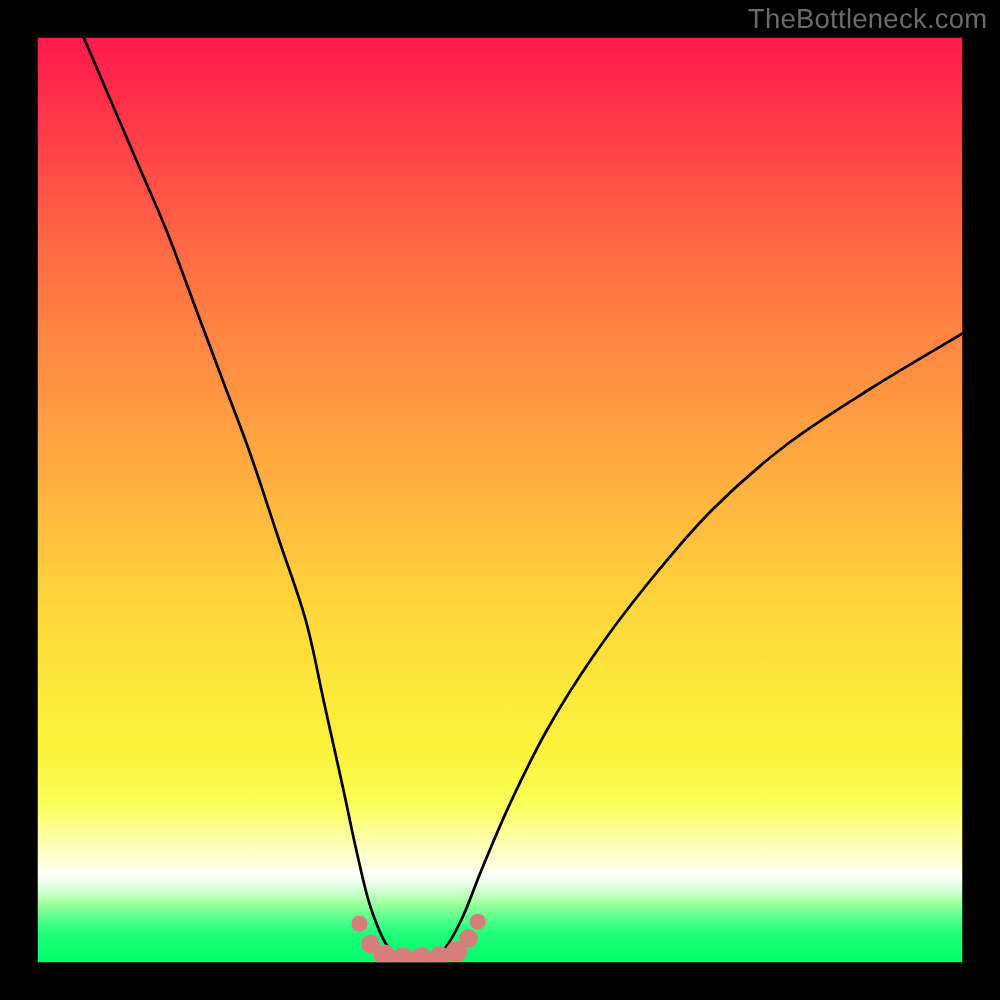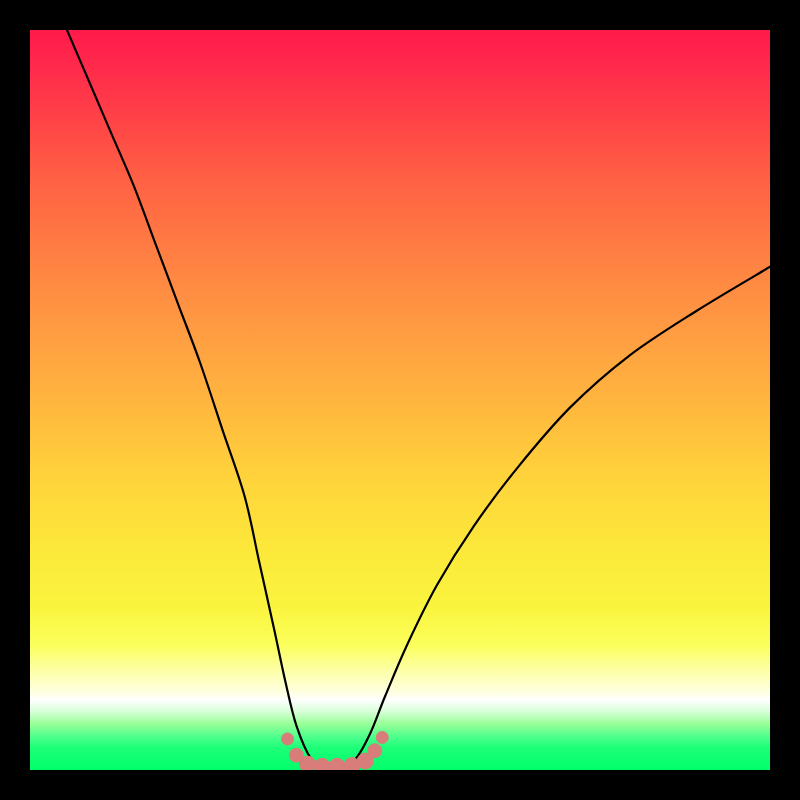--- a/index.html
+++ b/index.html
@@ -60,20 +60,21 @@
     );
   }
 
   svg.curve { position: absolute; left:0; top:0; width:100%; height:100%; }
 </style>
 </head>
 <body>
 
 <div class="frame">
 
+  <div class="attribution">TheBottleneck.com</div>
 
   <div class="plot-area">
     <div class="gradient-bg"></div>
 
     <svg class="curve" viewBox="0 0 740 740" preserveAspectRatio="none">
       <path id="curve-path" fill="none" stroke-width="2.2" stroke-linejoin="round" stroke-linecap="round" d="M 37,0 C 40.7,8.633333333333326 51.800000000000004,34.53333333333329 59.2,51.799999999999955 C 66.60000000000001,69.06666666666662 74,86.33333333333336 81.4,103.60000000000002 C 88.80000000000001,120.86666666666669 96.2,136.89999999999998 103.60000000000001,155.39999999999998 C 111.00000000000001,173.89999999999998 118.4,194.86666666666667 125.80000000000001,214.60000000000002 C 133.20000000000002,234.33333333333337 140.6,254.0666666666667 148,273.8 C 155.4,293.5333333333333 162.8,312.0333333333333 170.20000000000002,332.99999999999994 C 177.60000000000002,353.9666666666666 185,377.4 192.4,399.59999999999997 C 199.8,421.79999999999995 208.43333333333334,444 214.6,466.2 C 220.76666666666665,488.4 224.46666666666667,510.59999999999997 229.4,532.8 C 234.33333333333334,555 239.88333333333335,579.6666666666666 244.20000000000002,599.4 C 248.51666666666668,619.1333333333333 251.6,635.1666666666667 255.29999999999998,651.2 C 259,667.2333333333333 262.0833333333333,682.6500000000001 266.4,695.6 C 270.71666666666664,708.55 276.26666666666665,722.1166666666667 281.2,728.9 C 286.1333333333333,735.6833333333333 291.06666666666666,735.0666666666666 296,736.3 C 300.93333333333334,737.5333333333333 305.8666666666667,737.5333333333333 310.8,736.3 C 315.73333333333335,735.0666666666666 320.6666666666667,734.4499999999999 325.6,728.9 C 330.53333333333336,723.35 335.4666666666667,713.4833333333333 340.40000000000003,703 C 345.33333333333337,692.5166666666667 349.0333333333333,680.8 355.2,666 C 361.3666666666667,651.2 368.7666666666667,632.7 377.40000000000003,614.2 C 386.03333333333336,595.7 395.9000000000001,574.7333333333333 407.00000000000006,555 C 418.1,535.2666666666667 430.43333333333334,515.5333333333333 444,495.79999999999995 C 457.56666666666666,476.0666666666666 472.36666666666673,456.33333333333337 488.40000000000003,436.6 C 504.43333333333334,416.8666666666667 521.6999999999999,395.90000000000003 540.1999999999999,377.40000000000003 C 558.6999999999999,358.90000000000003 578.4333333333334,341.6333333333333 599.4000000000001,325.59999999999997 C 620.3666666666668,309.5666666666666 642.5666666666667,296 666,281.2 C 689.4333333333333,266.4 727.6666666666666,244.19999999999996 740,236.79999999999995" stroke="#000000"></path>
       <g id="marker-group">
           <circle cx="257.52" cy="708.92" r="6" fill="#d97d7a" stroke="#d97d7a"></circle>
           <circle cx="266.4" cy="725.2" r="7" fill="#d97d7a" stroke="#d97d7a"></circle>
           <circle cx="277.5" cy="734.08" r="8" fill="#d97d7a" stroke="#d97d7a"></circle>

